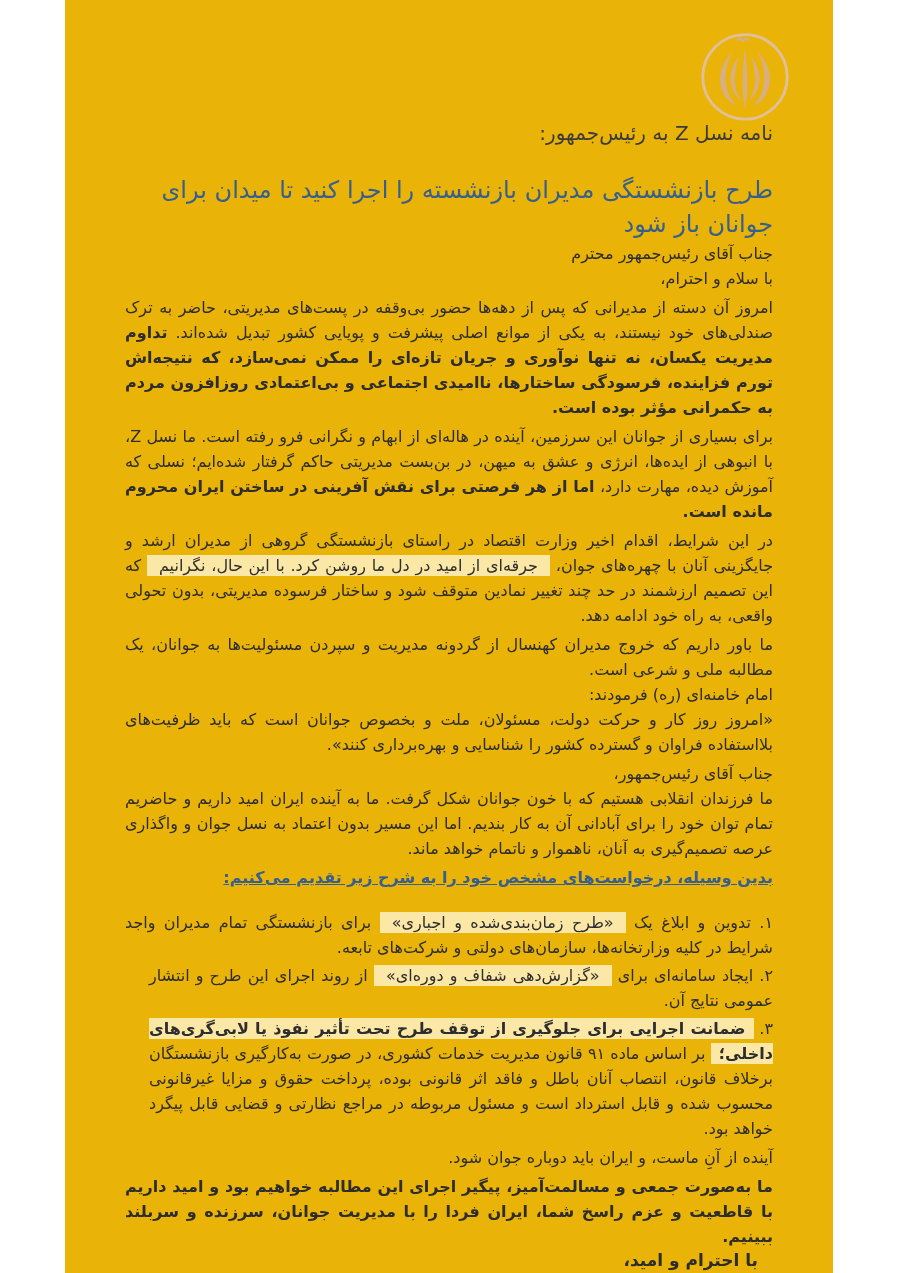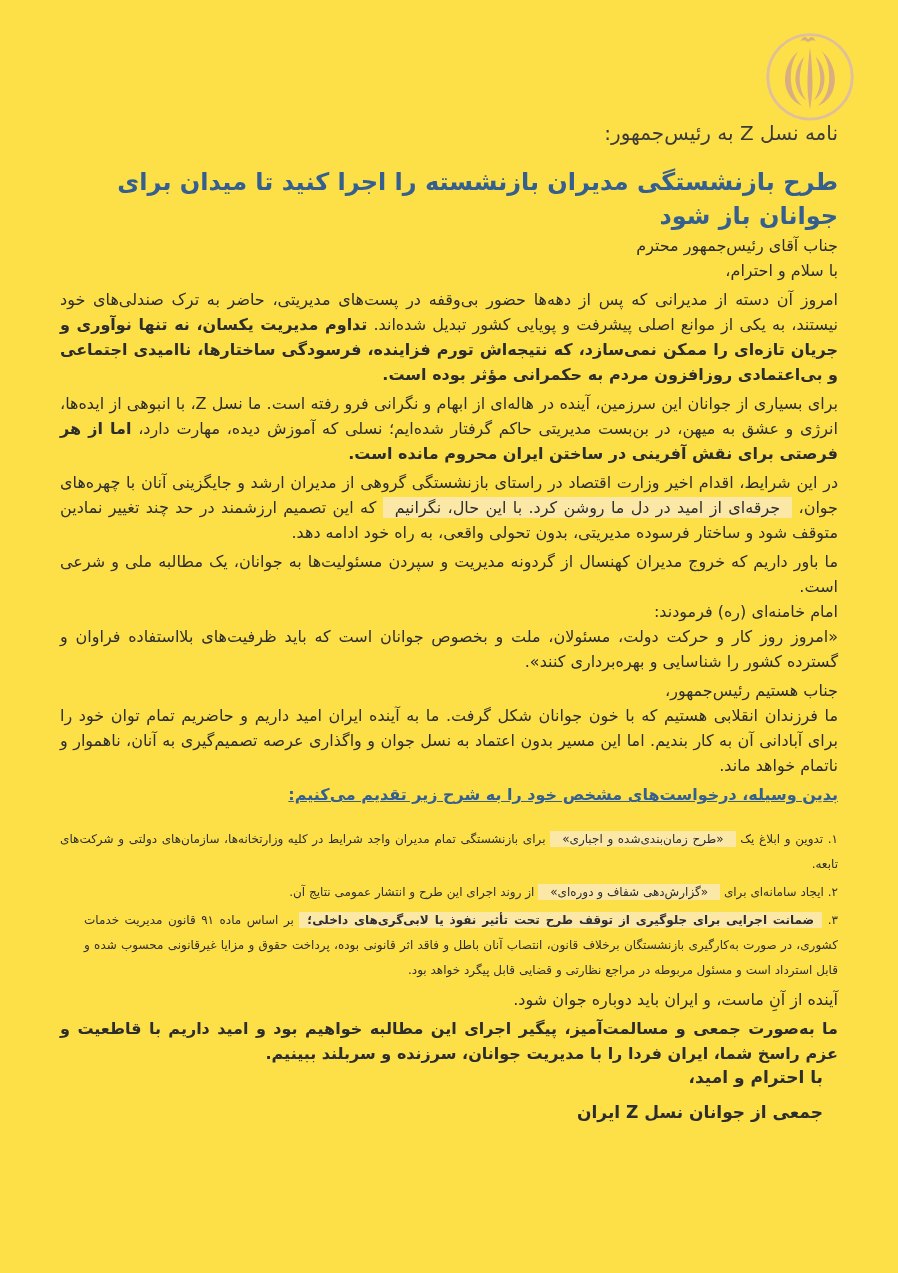--- a/index.html
+++ b/index.html
@@ -1,31 +1,31 @@
 <!DOCTYPE html>
 <html lang="fa" dir="rtl"><head>
 <meta charset="utf-8">
 <style>
   html,body{margin:0;padding:0;background:#ffffff;}
   .page{
-    width:898px;height:1273px;position:relative;overflow:hidden;
-    background:#fde047;color:#2d2d2d;direction:rtl;
+    width:768px;height:1273px;position:relative;overflow:hidden;
+    background:#eab308;color:#2d2d2d;direction:rtl;
     font-family:"DejaVu Sans",sans-serif;margin:0 auto;
   }
   .logo{position:absolute;top:27px;right:40px;width:96px;height:96px;}
   .content{padding:118px 60px 0 60px;}
   .kicker{font-size:20px;line-height:30px;color:#3a3a3a;}
   .headline{
-    margin:17px 0 0;font-size:24px;line-height:34px;font-weight:bold;color:#355f8e;
+    margin:25px 0 0;font-size:24px;line-height:34px;font-weight:normal;color:#355f8e;
   }
   .greeting{font-size:16px;line-height:25px;}
   .para{margin:4px 0 0;font-size:16px;line-height:25px;text-align:justify;}
   .demands-intro{font-weight:bold;color:#355f8e;text-align:right;text-decoration:underline;}
   .demands{margin-top:20px;}
-  .demand{font-size:12px;line-height:25px;text-align:justify;}
+  .demand{font-size:16px;line-height:25px;text-align:justify;}
   .demand + .demand{margin-top:3px;margin-left:24px;}
   .closing{font-weight:bold;}
   .future-line{text-align:right;}
   .signature{
     margin:-6px 15px 0 auto;width:max-content;max-width:300px;
     font-size:17px;font-weight:bold;line-height:35px;text-align:right;
   }
   .run-normal{}
   .run-bold{font-weight:bold;}
   .run-highlight{background:#fce8a6;padding:1px 12px;}
@@ -62,21 +62,21 @@
     </div>
 
     <p class="para"><span class="run-normal">امروز آن دسته از مدیرانی که پس از دهه‌ها حضور بی‌وقفه در پست‌های مدیریتی، حاضر به ترک صندلی‌های خود نیستند، به یکی از موانع اصلی پیشرفت و پویایی کشور تبدیل شده‌اند. </span><span class="run-bold">تداوم مدیریت یکسان، نه تنها نوآوری و جریان تازه‌ای را ممکن نمی‌سازد، که نتیجه‌اش تورم فزاینده، فرسودگی ساختارها، ناامیدی اجتماعی و بی‌اعتمادی روزافزون مردم به حکمرانی مؤثر بوده است.</span></p>
 
     <p class="para"><span class="run-normal">برای بسیاری از جوانان این سرزمین، آینده در هاله‌ای از ابهام و نگرانی فرو رفته است. ما نسل Z، با انبوهی از ایده‌ها، انرژی و عشق به میهن، در بن‌بست مدیریتی حاکم گرفتار شده‌ایم؛ نسلی که آموزش دیده، مهارت دارد، </span><span class="run-bold">اما از هر فرصتی برای نقش آفرینی در ساختن ایران محروم مانده است.</span></p>
 
     <p class="para"><span class="run-normal">در این شرایط، اقدام اخیر وزارت اقتصاد در راستای بازنشستگی گروهی از مدیران ارشد و جایگزینی آنان با چهره‌های جوان، </span><span class="run-highlight">جرقه‌ای از امید در دل ما روشن کرد. با این حال، نگرانیم</span><span class="run-normal"> که این تصمیم ارزشمند در حد چند تغییر نمادین متوقف شود و ساختار فرسوده مدیریتی، بدون تحولی واقعی، به راه خود ادامه دهد.</span></p>
 
     <p class="para"><span class="run-normal">ما باور داریم که خروج مدیران کهنسال از گردونه مدیریت و سپردن مسئولیت‌ها به جوانان، یک مطالبه ملی و شرعی است.</span><br><span class="run-normal">امام خامنه‌ای (ره) فرمودند:</span><br><span class="run-normal">«امروز روز کار و حرکت دولت، مسئولان، ملت و بخصوص جوانان است که باید ظرفیت‌های بلااستفاده فراوان و گسترده کشور را شناسایی و بهره‌برداری کنند».</span></p>
 
-    <p class="para"><span class="run-normal">جناب هستیم رئیس‌جمهور،</span><br><span class="run-normal">ما فرزندان انقلابی هستیم که با خون جوانان شکل گرفت. ما به آینده ایران امید داریم و حاضریم تمام توان خود را برای آبادانی آن به کار بندیم. اما این مسیر بدون اعتماد به نسل جوان و واگذاری عرصه تصمیم‌گیری به آنان، ناهموار و ناتمام خواهد ماند.</span></p>
+    <p class="para"><span class="run-normal">جناب آقای رئیس‌جمهور،</span><br><span class="run-normal">ما فرزندان انقلابی هستیم که با خون جوانان شکل گرفت. ما به آینده ایران امید داریم و حاضریم تمام توان خود را برای آبادانی آن به کار بندیم. اما این مسیر بدون اعتماد به نسل جوان و واگذاری عرصه تصمیم‌گیری به آنان، ناهموار و ناتمام خواهد ماند.</span></p>
 
     <p class="para demands-intro">بدین وسیله، درخواست‌های مشخص خود را به شرح زیر تقدیم می‌کنیم:</p>
 
     <div class="demands">
       <div class="demand"><span class="run-normal">۱. تدوین و ابلاغ یک </span><span class="run-highlight">«طرح زمان‌بندی‌شده و اجباری»</span><span class="run-normal"> برای بازنشستگی تمام مدیران واجد شرایط در کلیه وزارتخانه‌ها، سازمان‌های دولتی و شرکت‌های تابعه.</span></div>
       <div class="demand"><span class="run-normal">۲. ایجاد سامانه‌ای برای </span><span class="run-highlight">«گزارش‌دهی شفاف و دوره‌ای»</span><span class="run-normal"> از روند اجرای این طرح و انتشار عمومی نتایج آن.</span></div>
       <div class="demand"><span class="run-normal">۳. </span><span class="run-bold-highlight">ضمانت اجرایی برای جلوگیری از توقف طرح تحت تأثیر نفوذ یا لابی‌گری‌های داخلی؛</span><span class="run-normal"> بر اساس ماده ۹۱ قانون مدیریت خدمات کشوری، در صورت به‌کارگیری بازنشستگان برخلاف قانون، انتصاب آنان باطل و فاقد اثر قانونی بوده، پرداخت حقوق و مزایا غیرقانونی محسوب شده و قابل استرداد است و مسئول مربوطه در مراجع نظارتی و قضایی قابل پیگرد خواهد بود.</span></div>
     </div>
 
     <p class="para future-line">آینده از آنِ ماست، و ایران باید دوباره جوان شود.</p>

